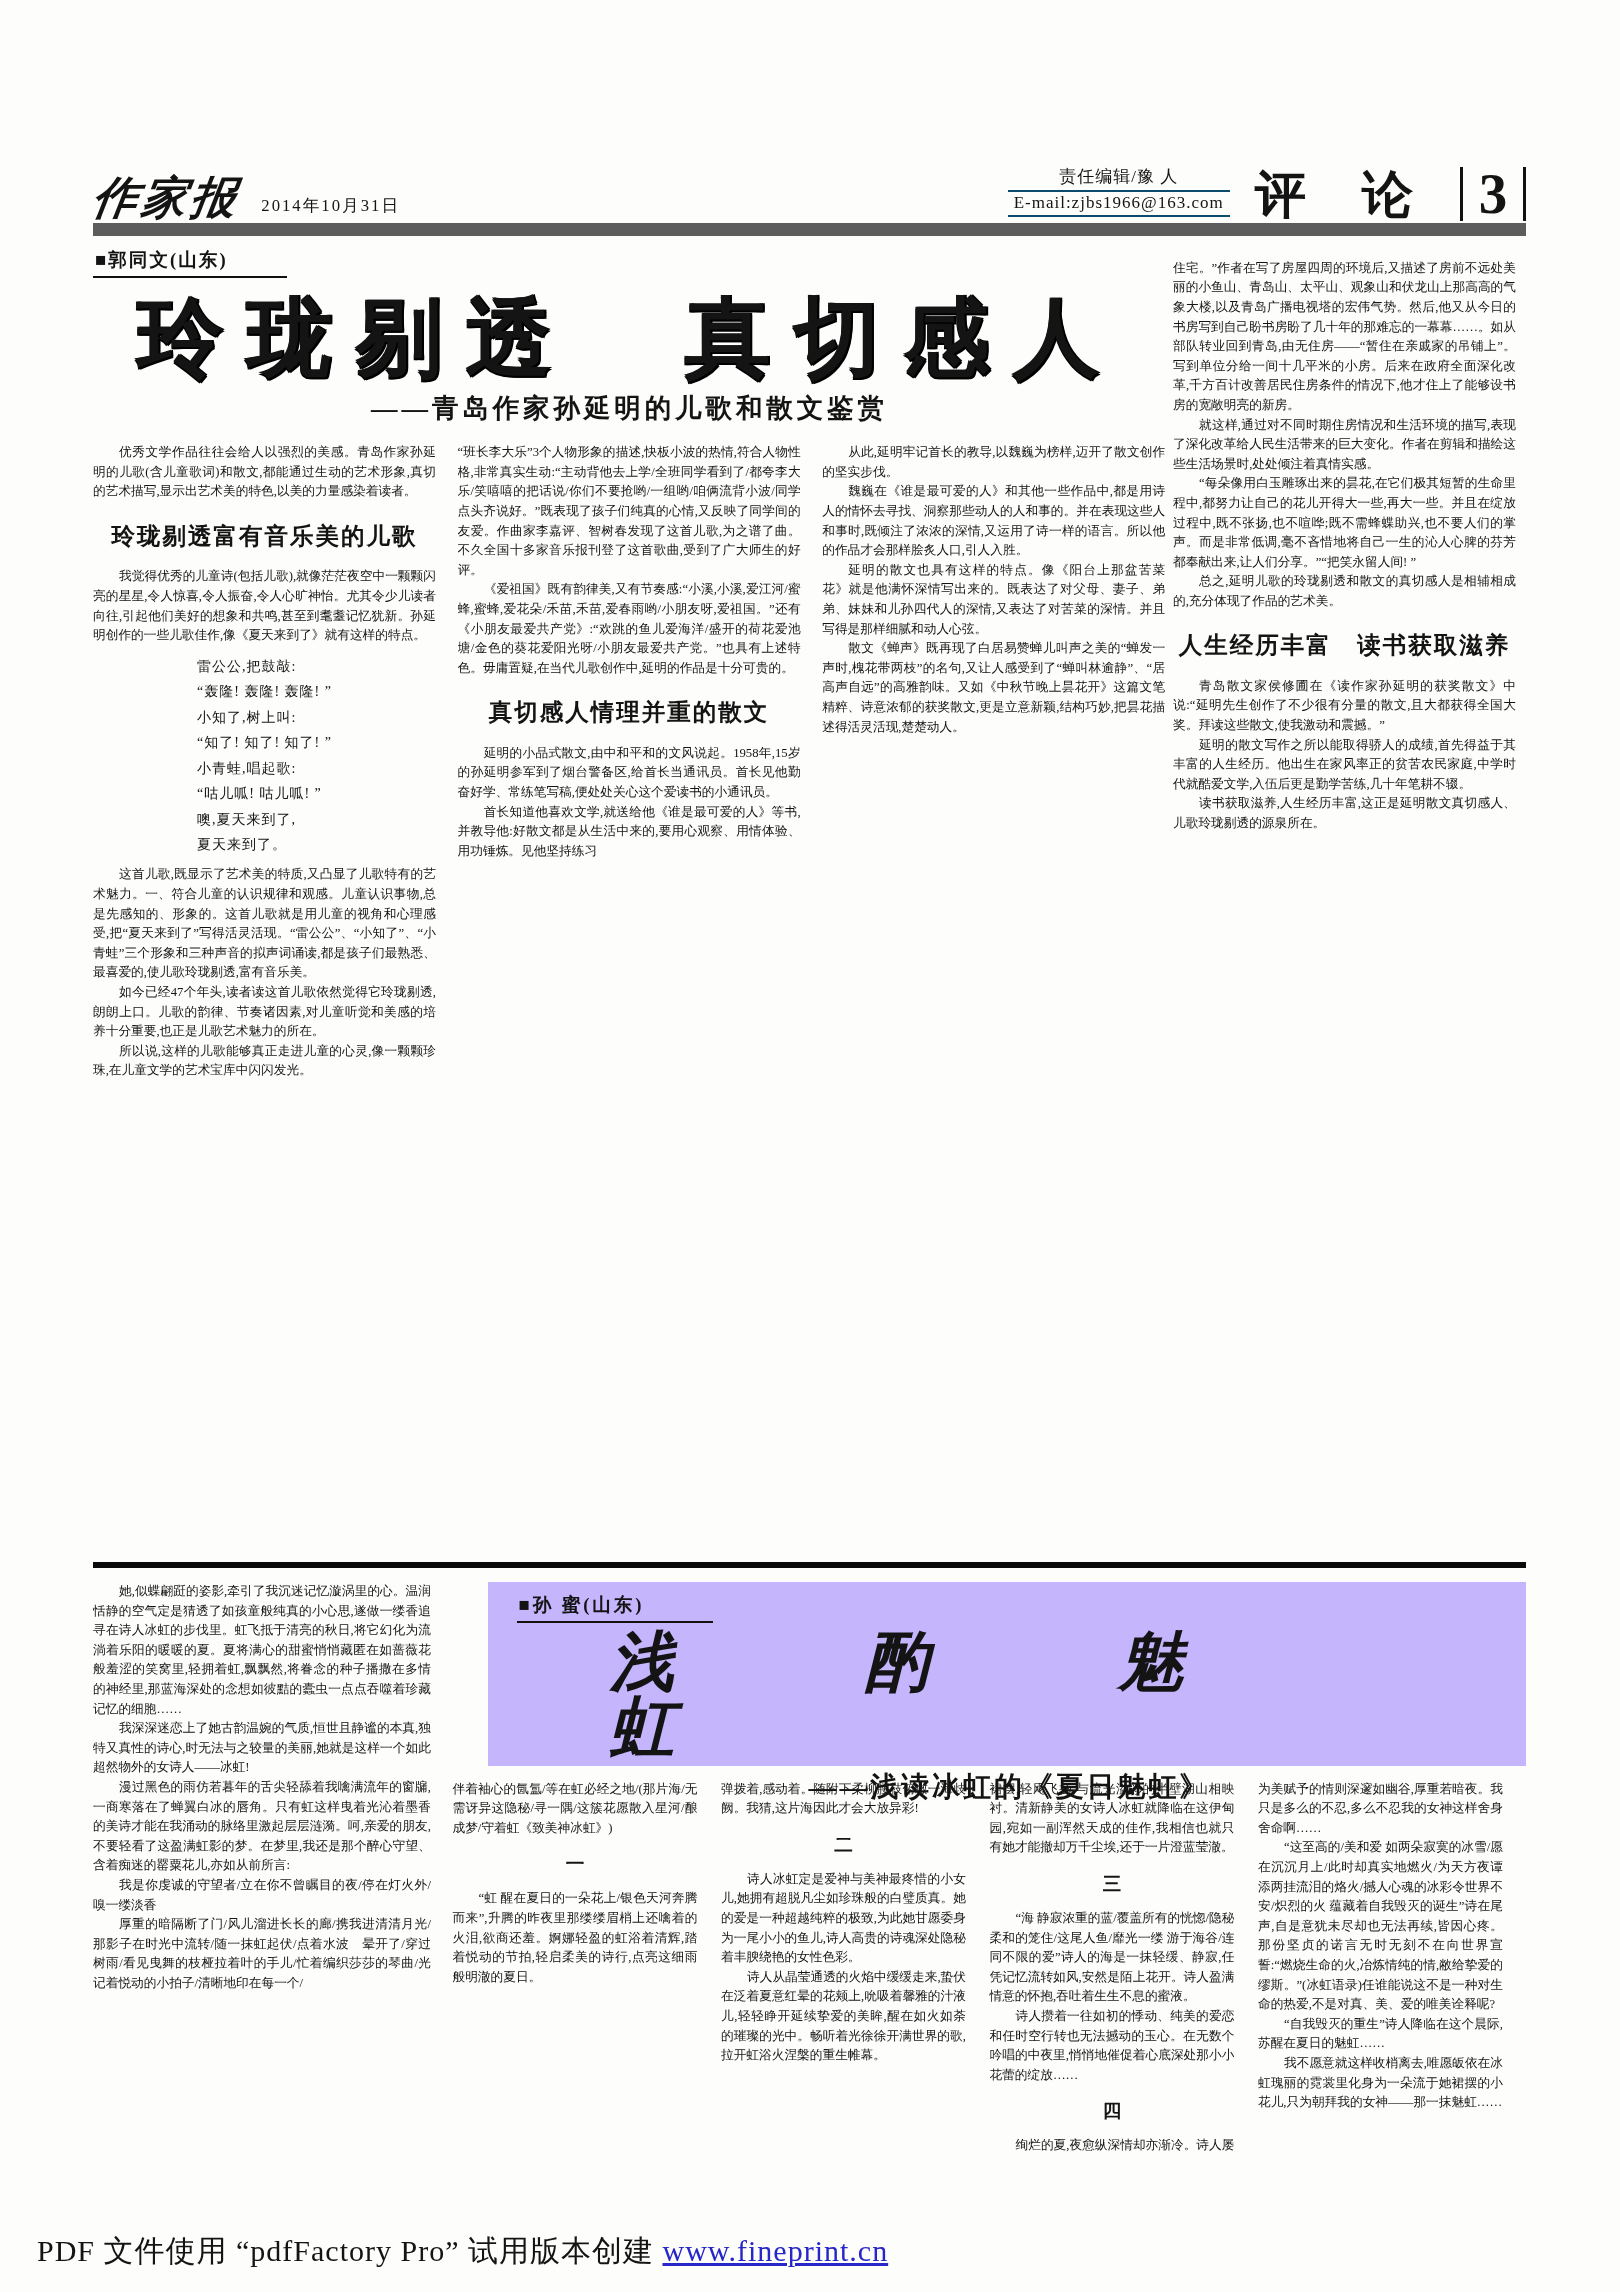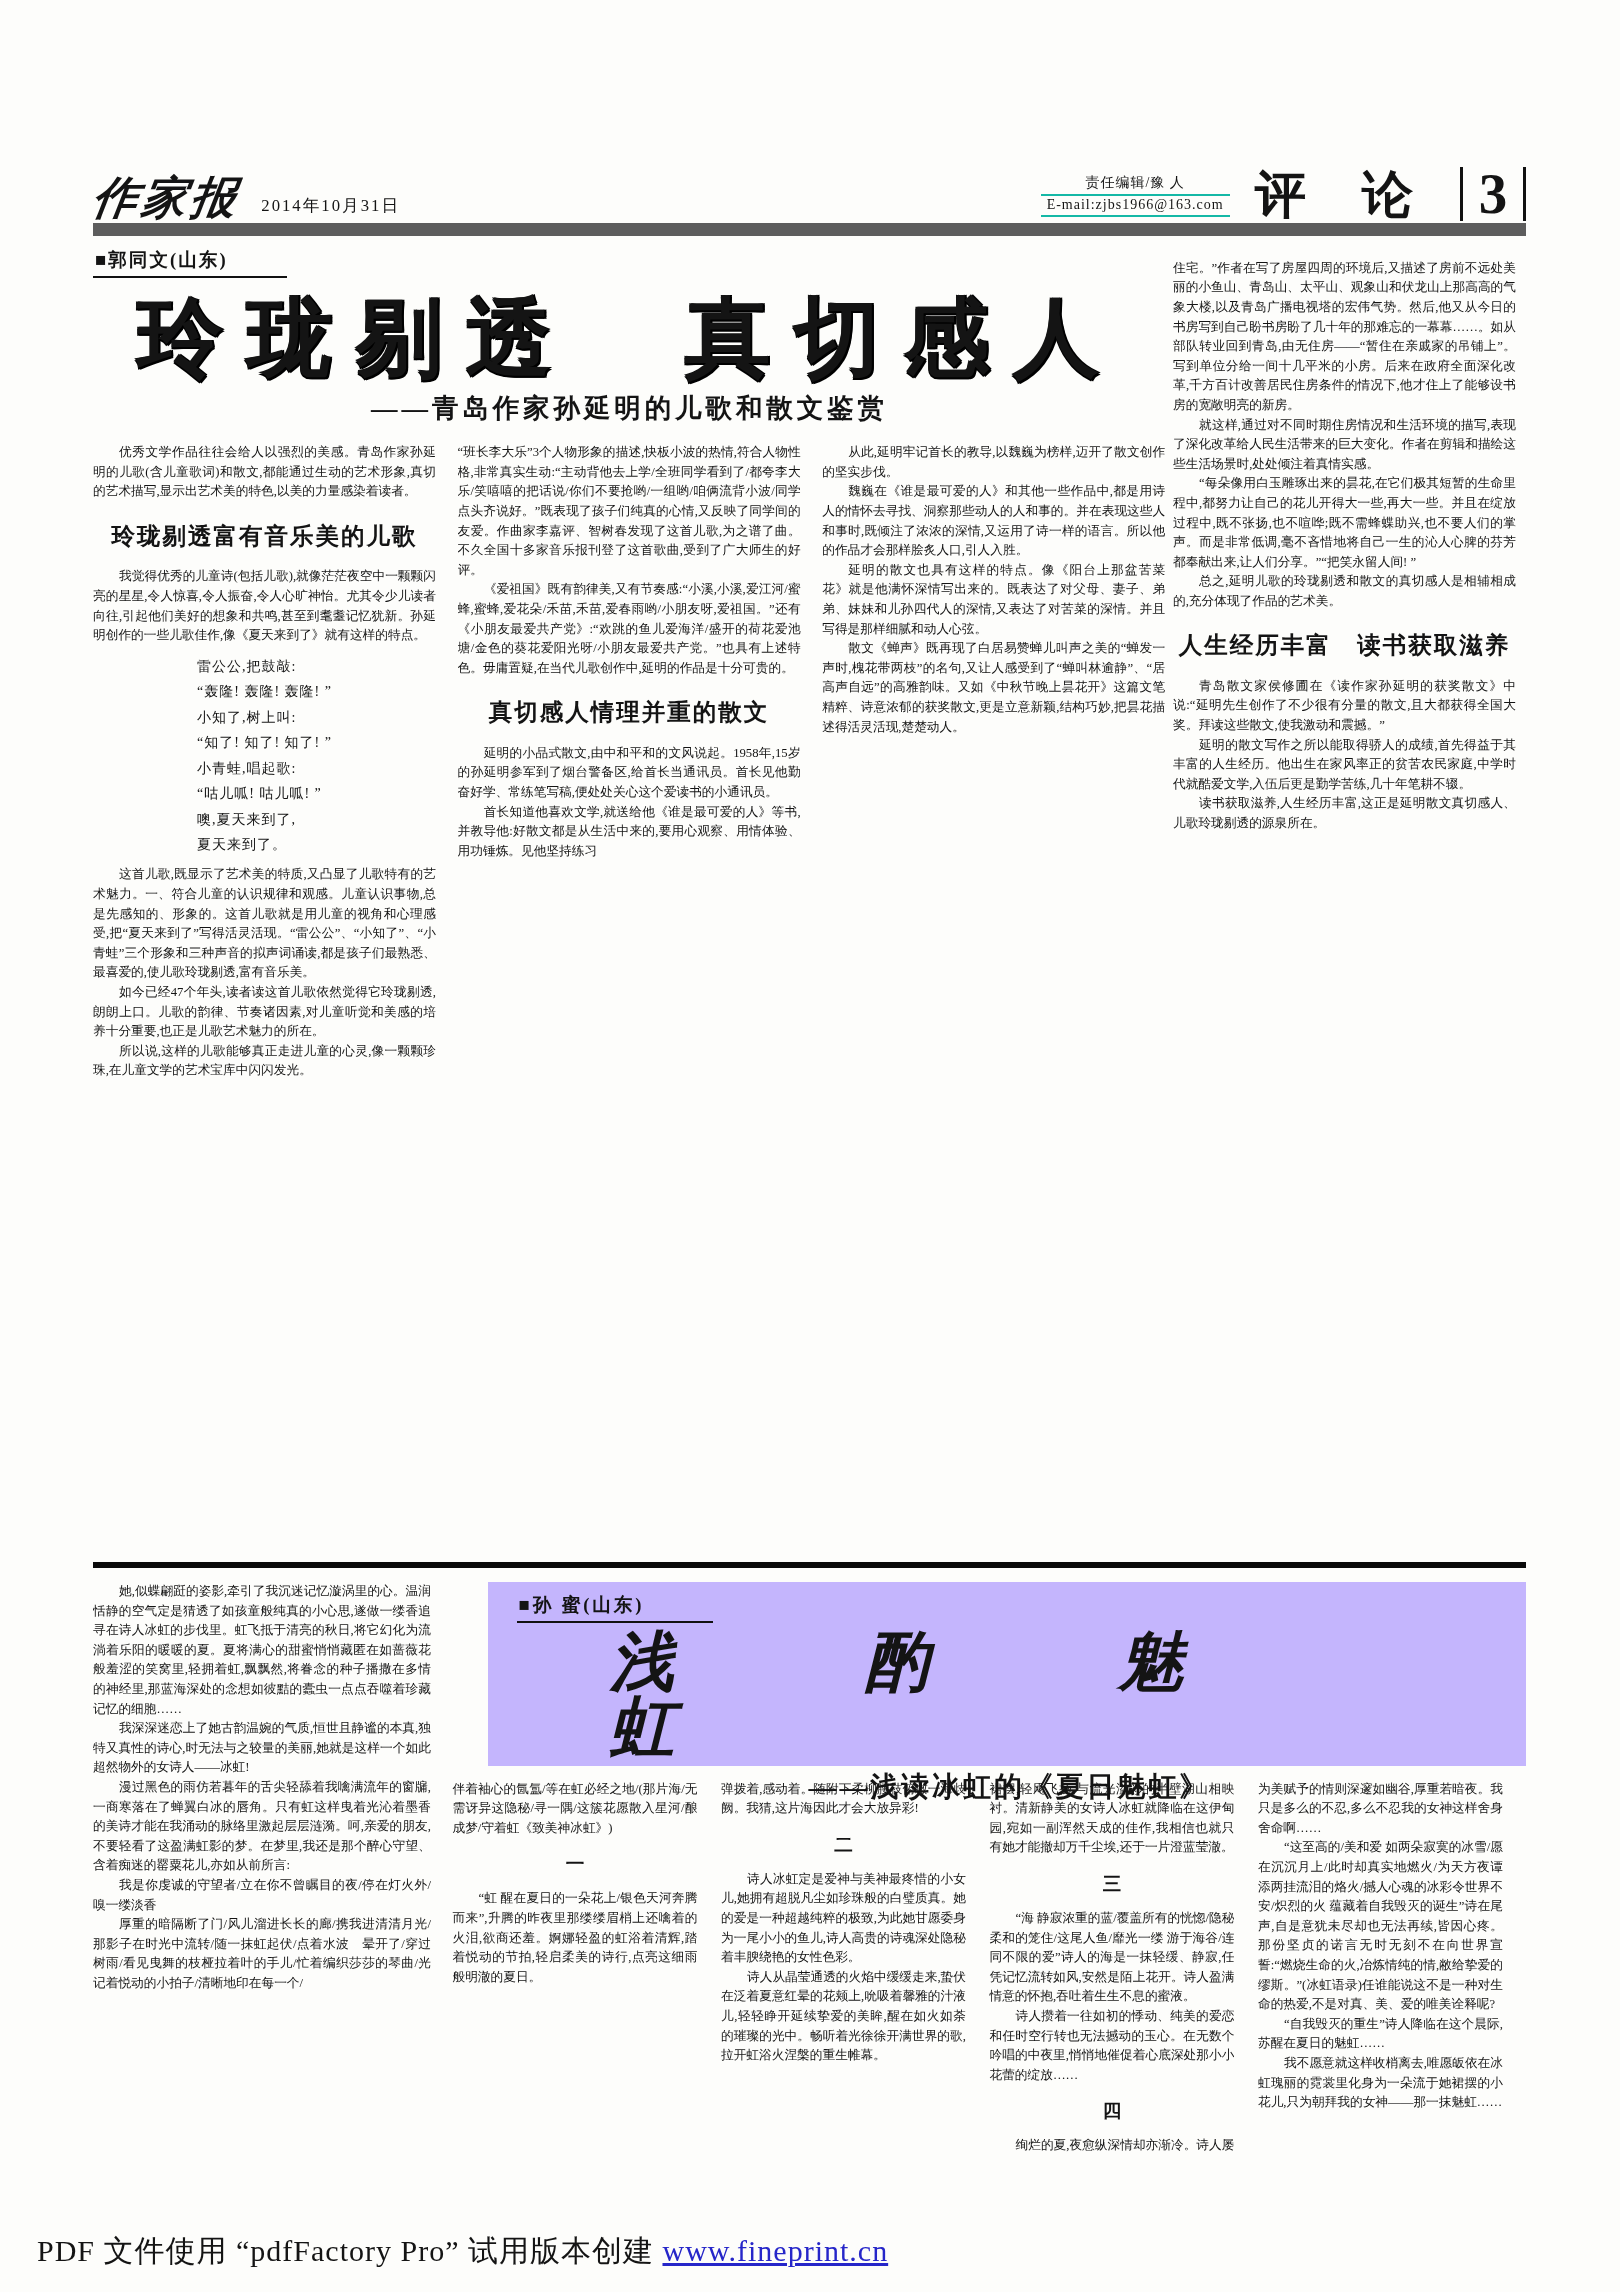--- a/index.html
+++ b/index.html
@@ -6,21 +6,21 @@
   .page{position:relative;width:1620px;height:2293px;background:#fdfdfb;margin:0 auto;
         font-family:"Liberation Serif","DejaVu Serif",serif;color:#141414;overflow:hidden;}
   
   .hdr{position:absolute;left:93px;top:135px;width:1433px;height:86px;}
   .hdr-left{position:absolute;left:0;bottom:0;display:flex;align-items:flex-end;gap:21.6px;}
   .paper-logo{font-size:45px;font-weight:bold;font-style:italic;transform:skewX(-8deg);
               letter-spacing:3.9px;line-height:1;}
   .paper-date{font-size:16.7px;letter-spacing:2px;padding-bottom:3.9px;}
   .hdr-right{position:absolute;right:0;bottom:0;display:flex;align-items:flex-end;gap:25.5px;}
   .ed-box{display:flex;flex-direction:column;align-items:stretch;padding-bottom:3.9px;}
-  .ed-line{font-size:14px;letter-spacing:1px;border-bottom:2px solid #14b8a6;
+  .ed-line{font-size:17px;letter-spacing:1px;border-bottom:2px solid #0c4a6e;
            padding:1px 5.9px 2px 5.9px;text-align:center;white-space:nowrap;}
   .section-title{font-size:51px;font-weight:bold;letter-spacing:21.6px;line-height:1;
                  font-family:"Liberation Serif",serif;}
   .page-no{font-size:57px;font-weight:bold;line-height:0.95;padding:0 15.7px;
            border-left:3.9px solid #111;border-right:3.9px solid #111;}
   .hdr-bar{position:absolute;left:93px;top:223px;width:1433px;height:12.7px;background:#5d5d5d;}
   
   .main-art{position:absolute;left:93px;top:247px;width:1433px;height:1311px;display:flex;gap:7px;}
   .main-left{width:1073px;}
   .byline{font-size:18.6px;font-weight:bold;border-bottom:2px solid #111;display:inline-block;

